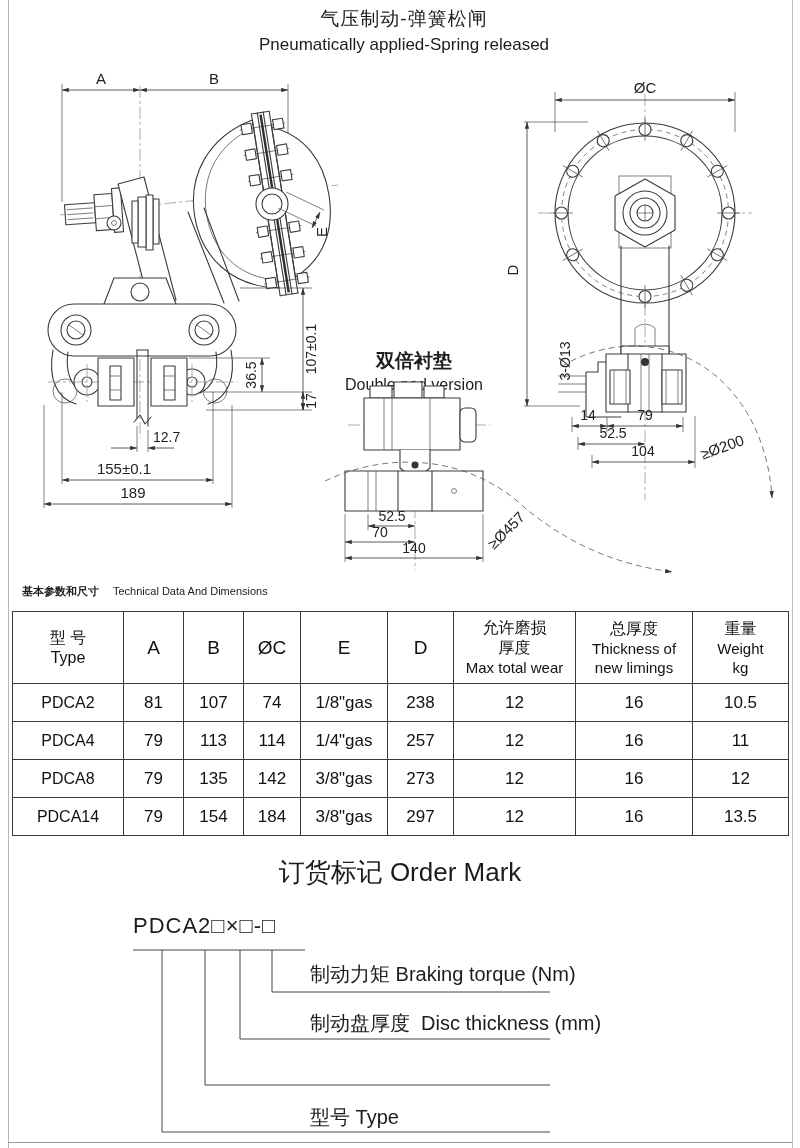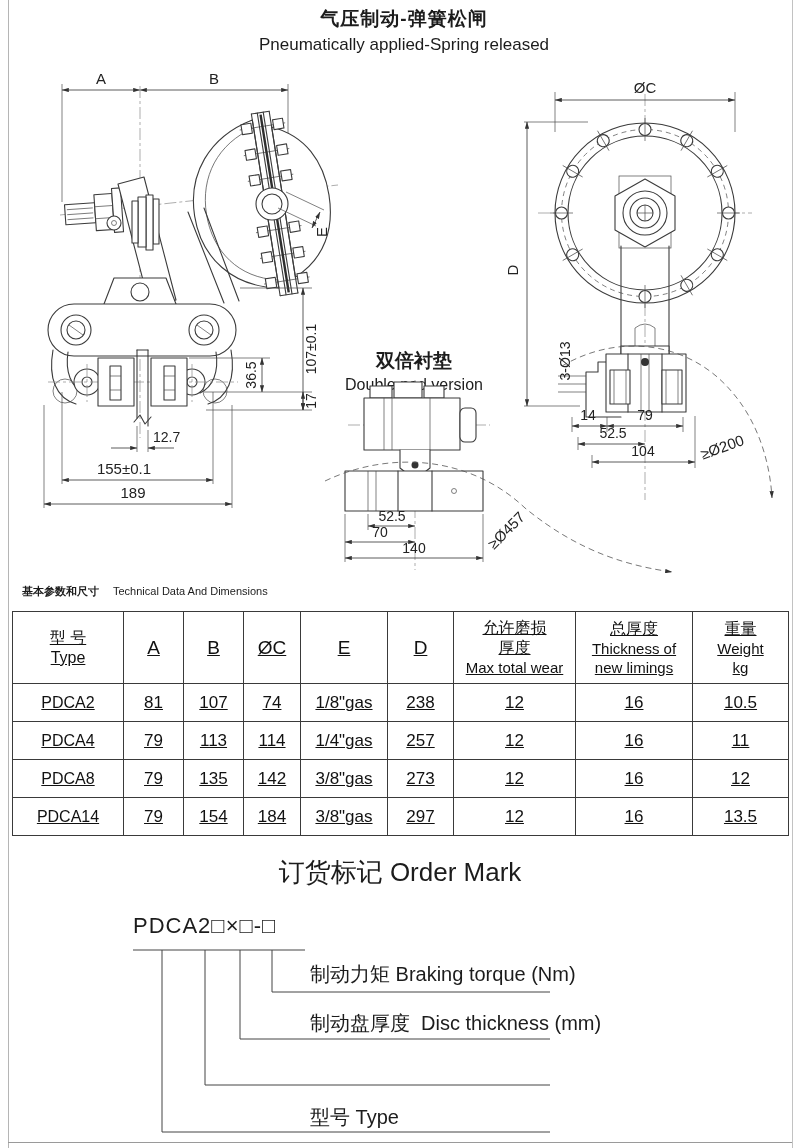--- a/index.html
+++ b/index.html
@@ -4,42 +4,42 @@
 <style>
   html,body{margin:0;padding:0;background:#e8e8e8;}
   #page{position:relative;width:800px;height:1148px;background:#ffffff;overflow:hidden;
         font-family:"Liberation Sans", sans-serif;color:#1c1c1c;}
   .edge{position:absolute;background:#b5b5b5;}
   .edge-left{left:8px;top:0;width:1px;height:1148px;}
   .edge-right{left:792px;top:0;width:1px;height:1148px;background:#c2c2c2;}
   .edge-bottom{left:8px;top:1142px;width:784px;height:1px;background:#9a9a9a;}
 
   .page-title{position:absolute;left:0;top:6px;width:800px;text-align:center;}
-  .page-title .t-zh{font-size:19px;font-weight:700;letter-spacing:1px;padding-left:8px;}
+  .page-title .t-zh{font-size:19px;font-weight:400;letter-spacing:1px;padding-left:8px;}
   .page-title .t-en{font-size:17px;margin-top:3px;margin-left:8px;}
 
   svg{position:absolute;overflow:visible;}
   .o{fill:none;stroke:#3b3b3b;stroke-width:1.1;stroke-linejoin:round;stroke-linecap:round;}
   .t{fill:none;stroke:#4a4a4a;stroke-width:.7;}
   .d{fill:none;stroke:#333;stroke-width:.8;}
   .c{fill:none;stroke:#8a8a8a;stroke-width:.7;stroke-dasharray:12 3 3 3;}
   .dash{fill:none;stroke:#555;stroke-width:.8;stroke-dasharray:6 4;}
   .fw{fill:#fff;}
   text.dm{font:14px "Liberation Sans", sans-serif;fill:#222;}
   text.dm15{font:15px "Liberation Sans", sans-serif;fill:#222;}
 
   .dp-label{position:absolute;left:330px;top:348px;width:168px;text-align:center;}
   .dp-label .zh{font-size:19px;font-weight:700;}
   .dp-label .en{font-size:16px;margin-top:2px;}
 
   .caption{position:absolute;left:22px;top:584px;font-size:11px;font-weight:700;}
   .caption .en{font-weight:400;margin-left:14px;}
 
   table.spec{position:absolute;left:12px;top:611px;width:776px;border-collapse:collapse;
-             table-layout:fixed;font-size:17px;color:#111;text-decoration:underline;}
+             table-layout:fixed;font-size:17px;color:#111;}
   table.spec th, table.spec td{border:1px solid #3a3a3a;text-align:center;vertical-align:middle;
              padding:0;font-weight:400;}
   table.spec thead tr{height:72px;}
   table.spec tbody tr{height:38px;}
   .h-letter{font-size:19px;}
   .h-zh{font-size:16px;line-height:20px;}
   .h-en{font-size:15px;line-height:19px;}
   .cell-type{font-size:16px;}
 
   .om-title{position:absolute;left:0;top:855px;width:800px;text-align:center;font-size:26px;}

